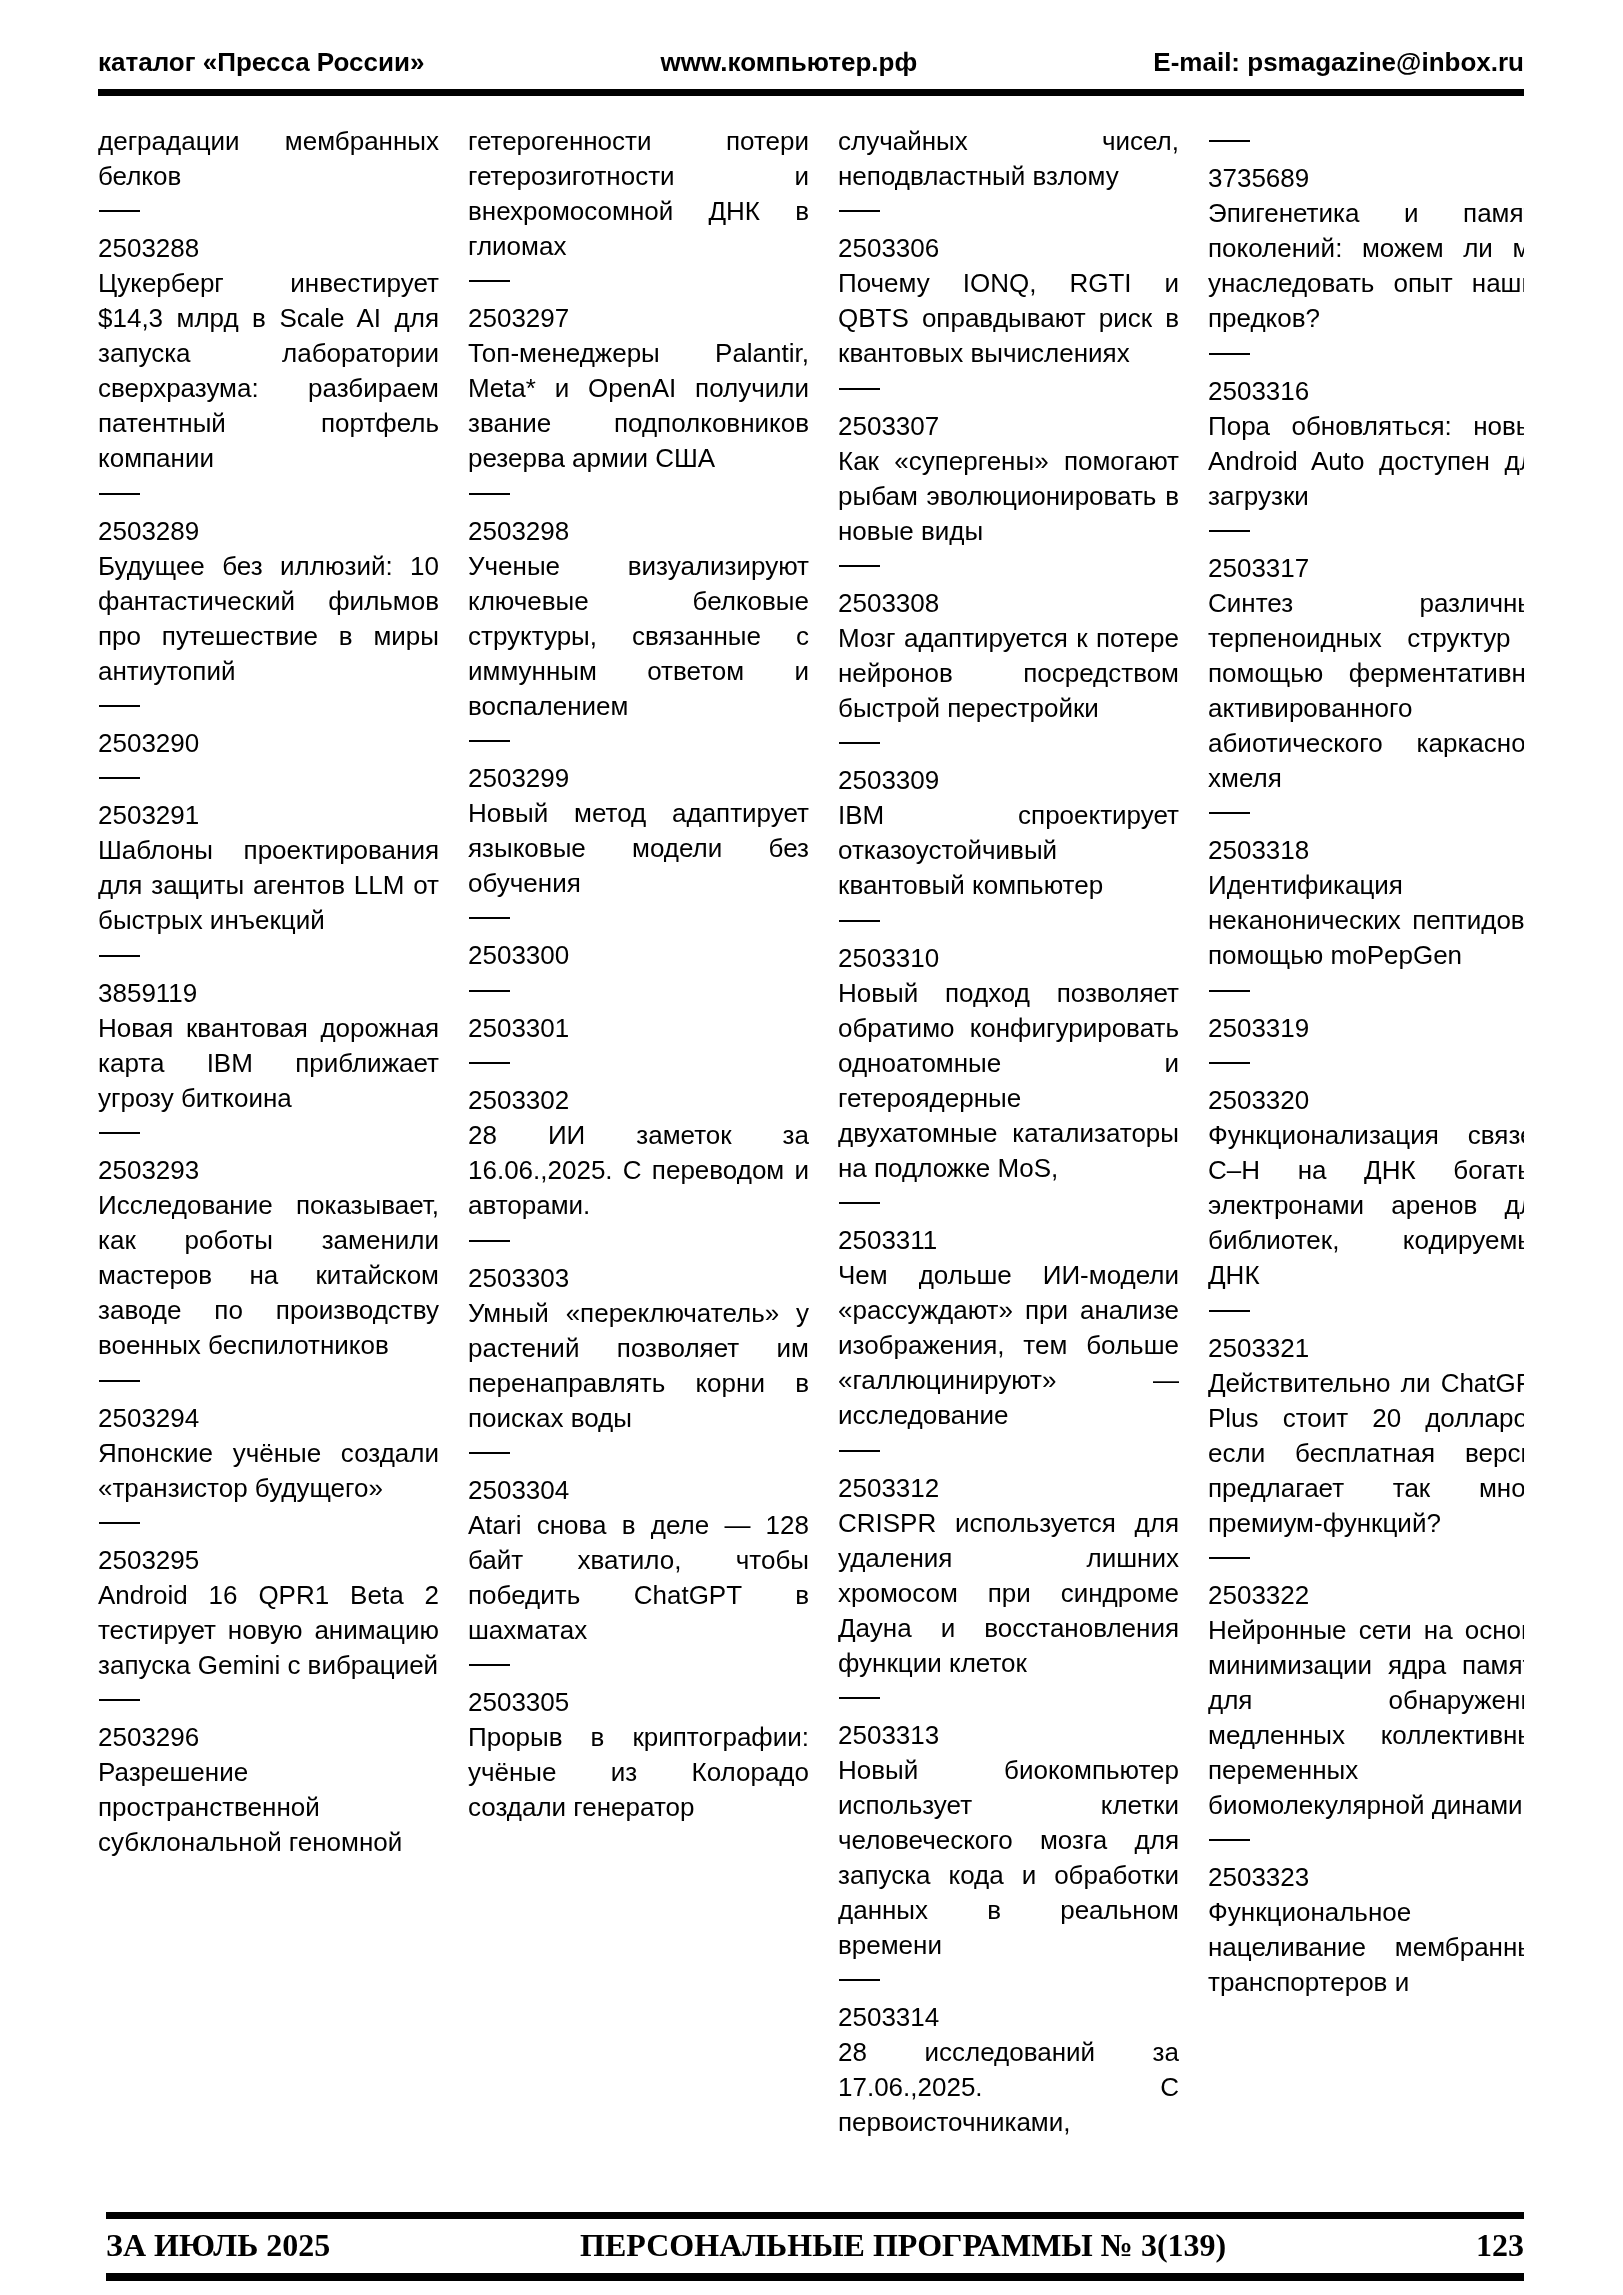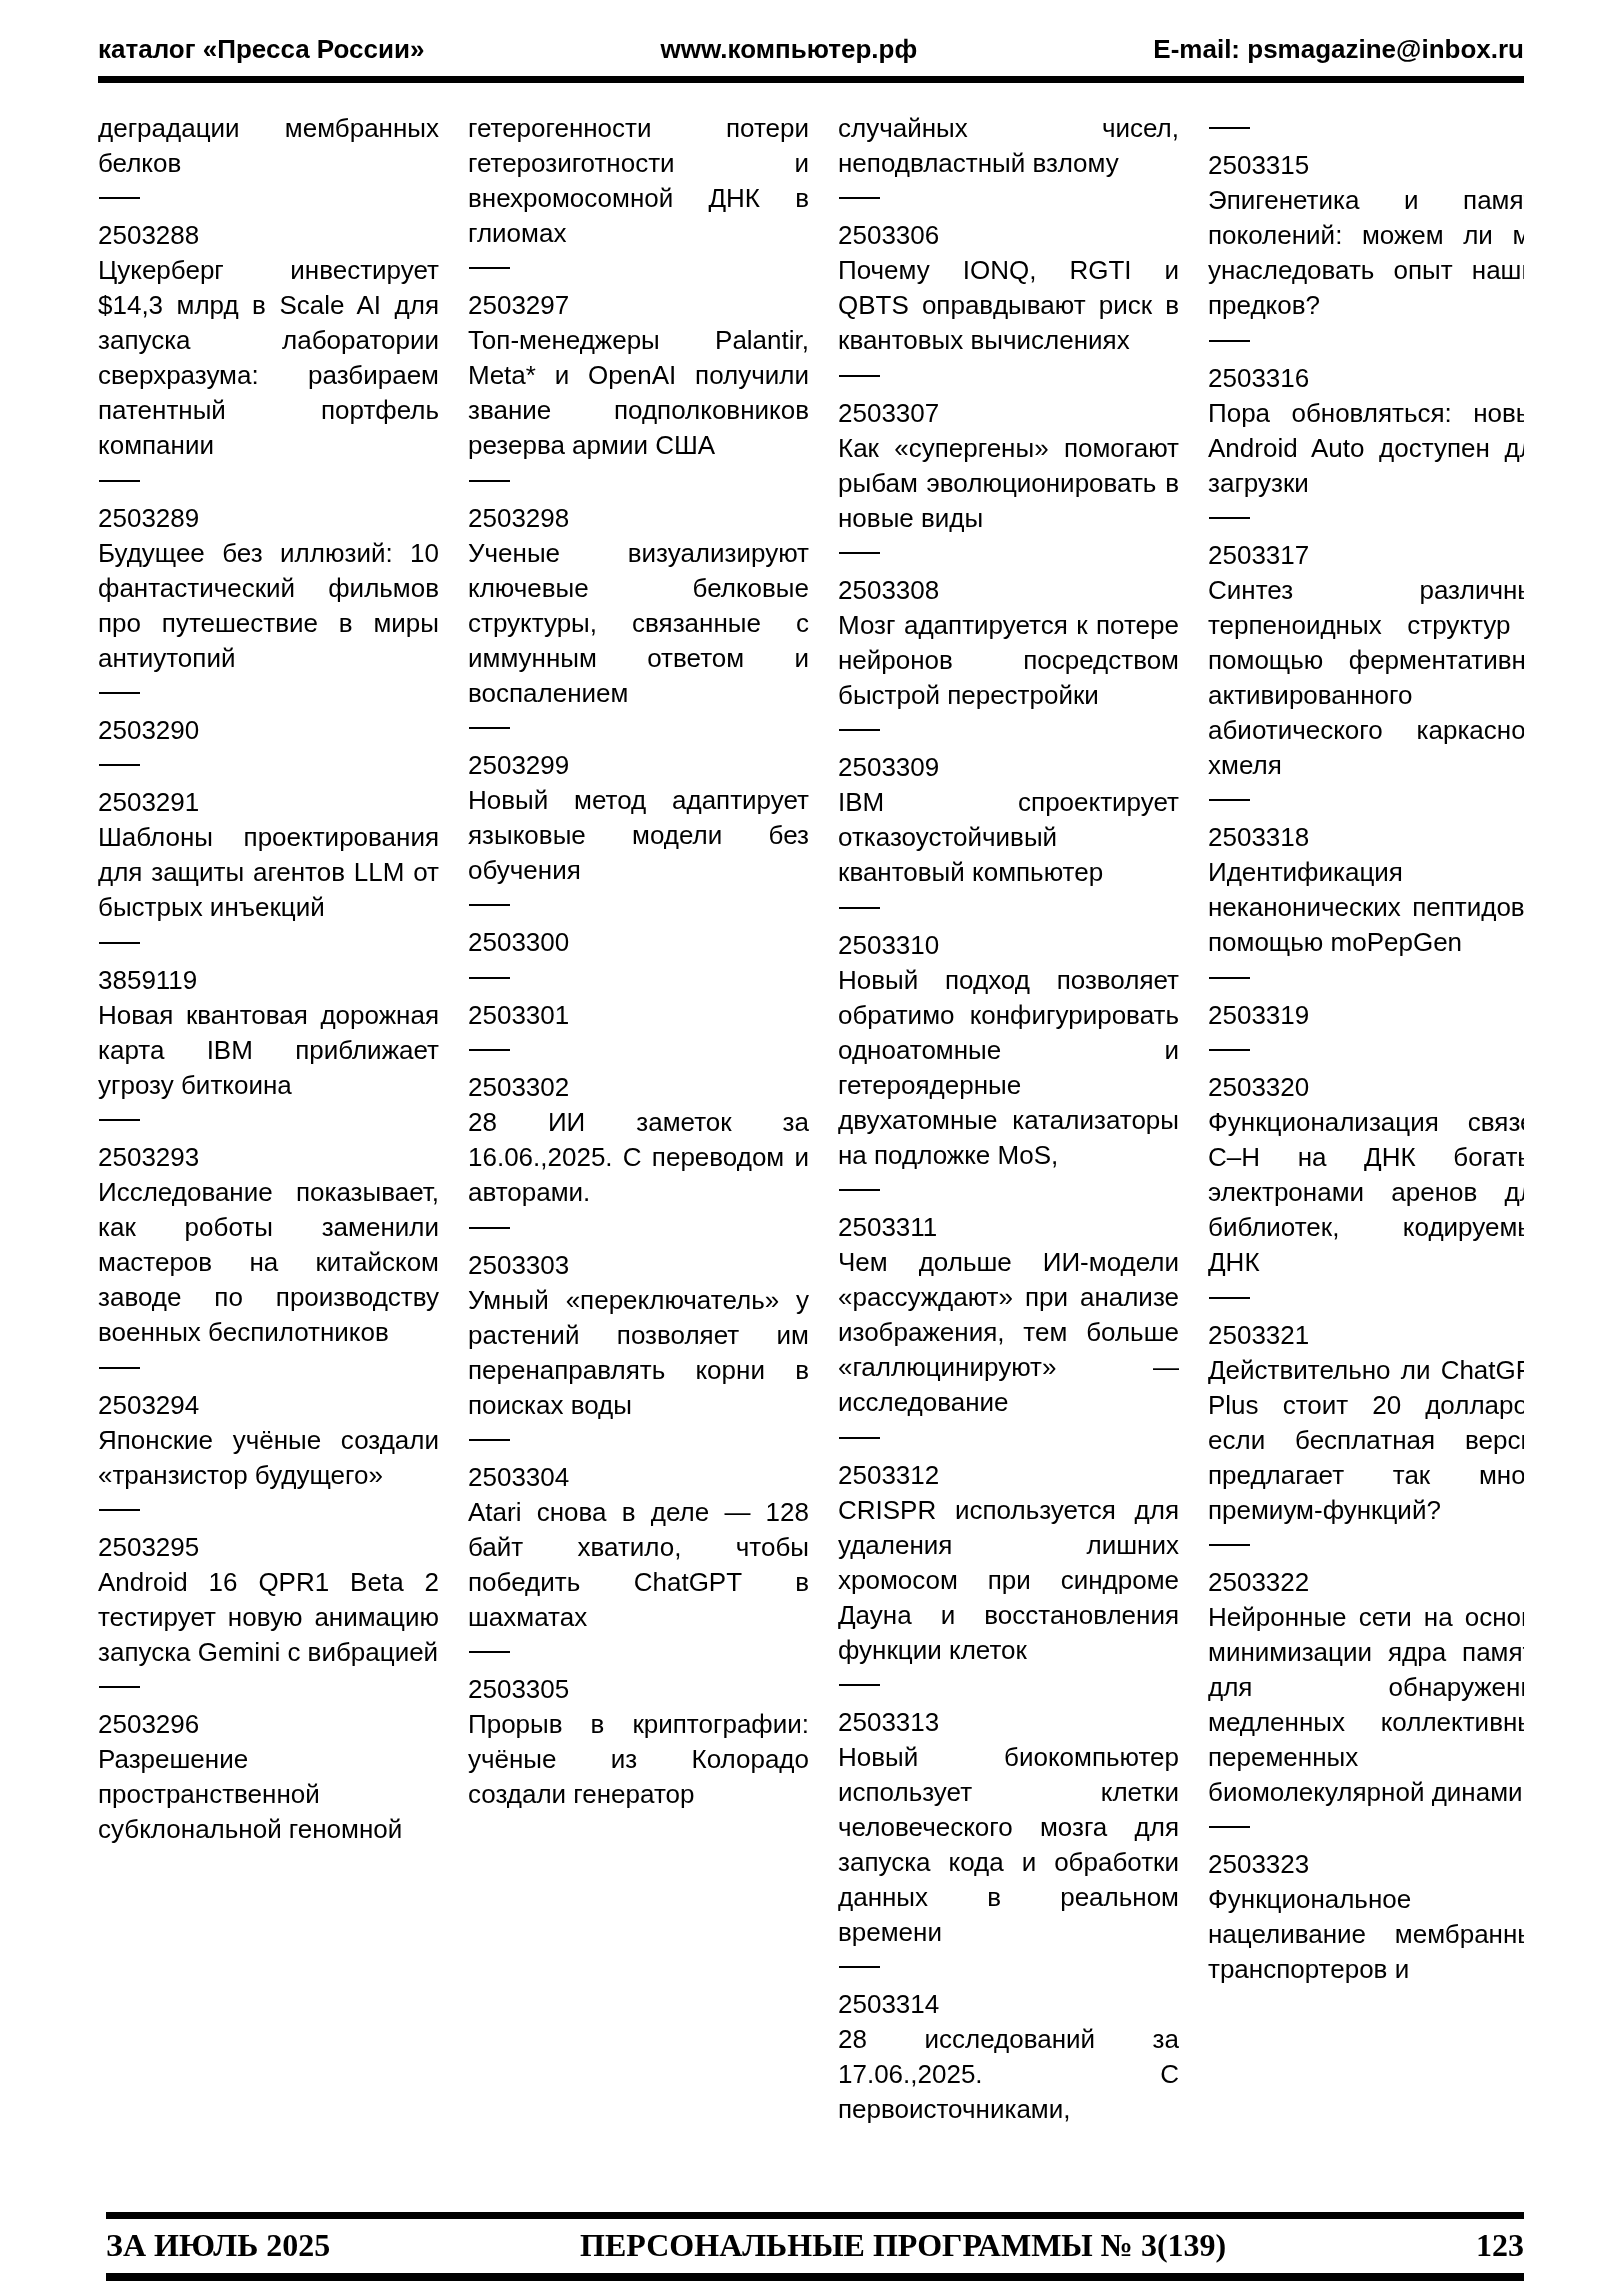--- a/index.html
+++ b/index.html
@@ -3,21 +3,21 @@
 <meta charset="utf-8">
 <style>
   html,body{margin:0;padding:0;}
   body{
     width:1623px;height:2295px;background:#ffffff;color:#000;
     font-family:"Liberation Sans", sans-serif;position:relative;overflow:hidden;
   }
   .page{position:absolute;left:98px;right:99px;top:0;bottom:0;}
   
   .hdr{display:flex;justify-content:space-between;align-items:baseline;
-       padding-top:34px;font-weight:bold;font-size:26px;white-space:nowrap;}
+       padding-top:47px;font-weight:bold;font-size:26px;white-space:nowrap;}
   .hdr-rule{height:7.9px;background:#000;margin-top:10.5px;}
   
   .columns{display:flex;gap:29px;margin-top:27.5px;height:2019px;overflow:hidden;}
   .col{width:341px;flex:0 0 341px;font-size:26px;line-height:35px;text-align:justify;}
   .col p{margin:0;}
   p.entry-id{text-align:left;}
   .sep{width:41px;border-top:2.6px solid #000;height:0;margin:16.4px 0 19px 1.3px;}
   
   .ftr{position:absolute;left:106px;right:99px;bottom:14.4px;}
   .ftr-rule{height:7.2px;background:#000;}
@@ -120,21 +120,21 @@
         <p class="entry-title">CRISPR используется для удаления лишних хромосом при синдроме Дауна и восстановления функции клеток</p>
         <div class="sep"></div>
         <p class="entry-id">2503313</p>
         <p class="entry-title">Новый биокомпьютер использует клетки человеческого мозга для запуска кода и обработки данных в реальном времени</p>
         <div class="sep"></div>
         <p class="entry-id">2503314</p>
         <p class="entry-title">28 исследований за 17.06.,2025. С первоисточниками, авторами и переводом.</p>
       </div>
       <div class="col">
         <div class="sep"></div>
-        <p class="entry-id">2503315</p>
+        <p class="entry-id">3735689</p>
         <p class="entry-title">Эпигенетика и память поколений: можем ли мы унаследовать опыт наших предков?</p>
         <div class="sep"></div>
         <p class="entry-id">2503316</p>
         <p class="entry-title">Пора обновляться: новый Android Auto доступен для загрузки</p>
         <div class="sep"></div>
         <p class="entry-id">2503317</p>
         <p class="entry-title">Синтез различных терпеноидных структур с помощью ферментативно-активированного абиотического каркасного хмеля</p>
         <div class="sep"></div>
         <p class="entry-id">2503318</p>
         <p class="entry-title">Идентификация неканонических пептидов с помощью moPepGen</p>

